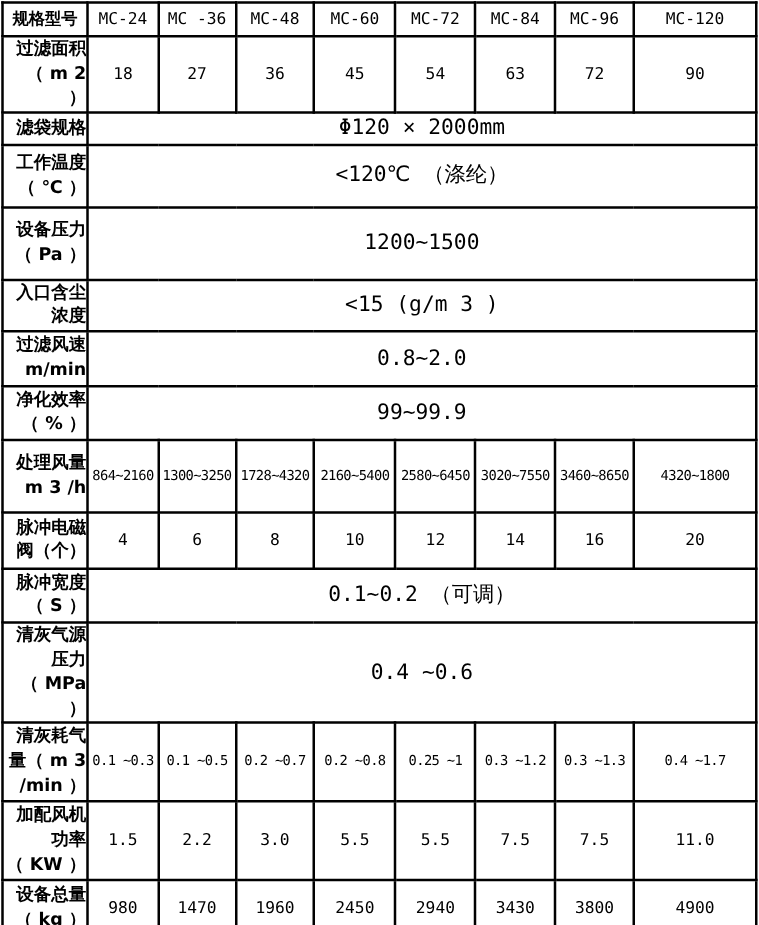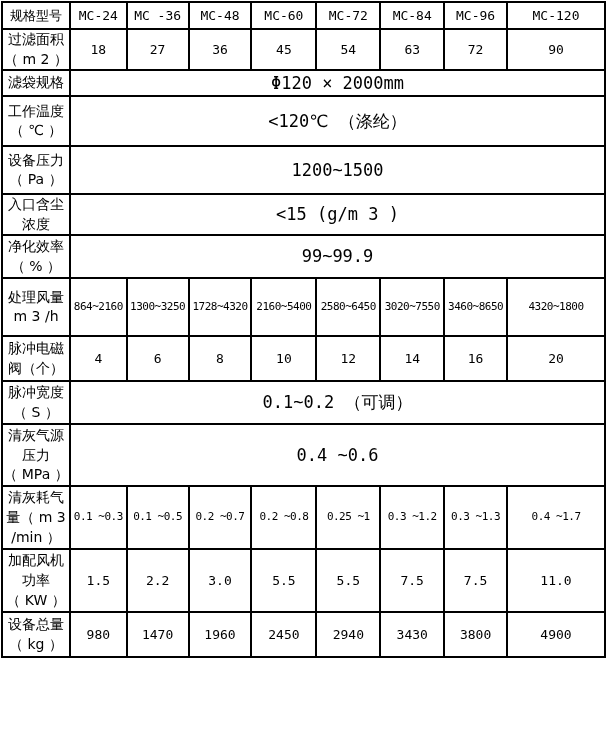--- a/index.html
+++ b/index.html
@@ -27,22 +27,23 @@
     padding: 0 1px;
     overflow: hidden;
     font-family: "DejaVu Sans Mono", "DejaVu Sans", monospace;
     font-size: 13px;
     line-height: 1.35;
   }
   table.spec td.lbl {
     font-size: 14px;
     font-family: "DejaVu Sans", sans-serif;
     padding: 0;
-  }
-  table.spec td.lbl div { line-height: 1.4; }
+    font-weight: bold;
+  }
+  table.spec td.lbl div { line-height: 1.4; text-align: right; }
   table.spec tr.hdr td { font-size: 13px; }
   table.spec td.tight { font-size: 11px; letter-spacing: -0.5px; padding: 0; }
   table.spec td.merged { font-size: 17px; }
 </style>
 </head>
 <body>
 
 <table class="spec">
   <colgroup>
     <col style="width:66px">
@@ -93,36 +94,43 @@
     </tr>
 
     <tr style="height:50px">
       <td class="lbl">
         <div>工作温度</div>
         <div>（ ℃ ）</div>
       </td>
       <td class="merged" colspan="8">&lt;120℃ （涤纶）</td>
     </tr>
 
-    <tr style="height:48px">
+    <tr style="height:58px">
       <td class="lbl">
         <div>设备压力</div>
         <div>（ Pa ）</div>
       </td>
       <td class="merged" colspan="8">1200~1500</td>
     </tr>
 
     <tr style="height:40px">
       <td class="lbl">
         <div>入口含尘</div>
         <div>浓度</div>
       </td>
       <td class="merged" colspan="8">&lt;15 (g/m 3 )</td>
     </tr>
 
+    <tr style="height:44px">
+      <td class="lbl">
+        <div>过滤风速</div>
+        <div>m/min</div>
+      </td>
+      <td class="merged" colspan="8">0.8~2.0</td>
+    </tr>
 
     <tr style="height:43px">
       <td class="lbl">
         <div>净化效率</div>
         <div>（ % ）</div>
       </td>
       <td class="merged" colspan="8">99~99.9</td>
     </tr>
 
     <tr style="height:58px">

